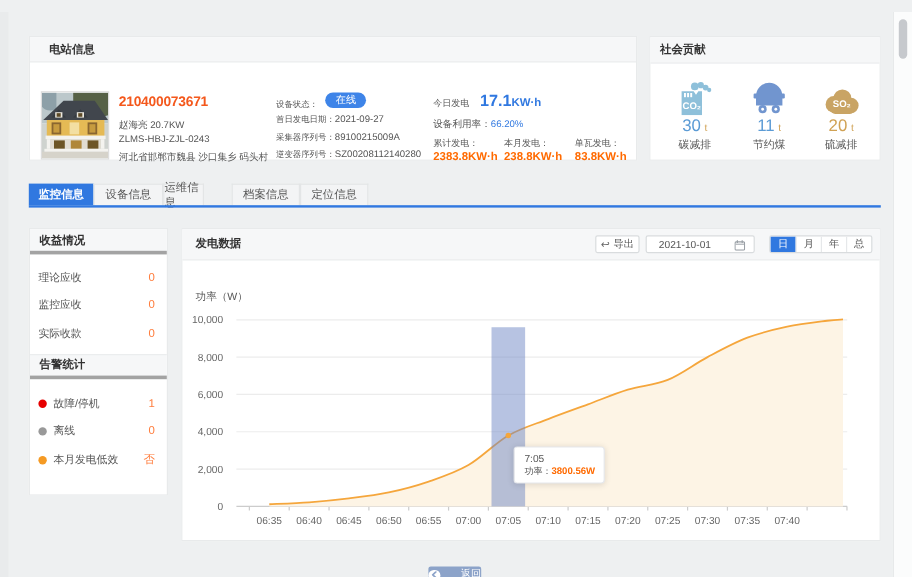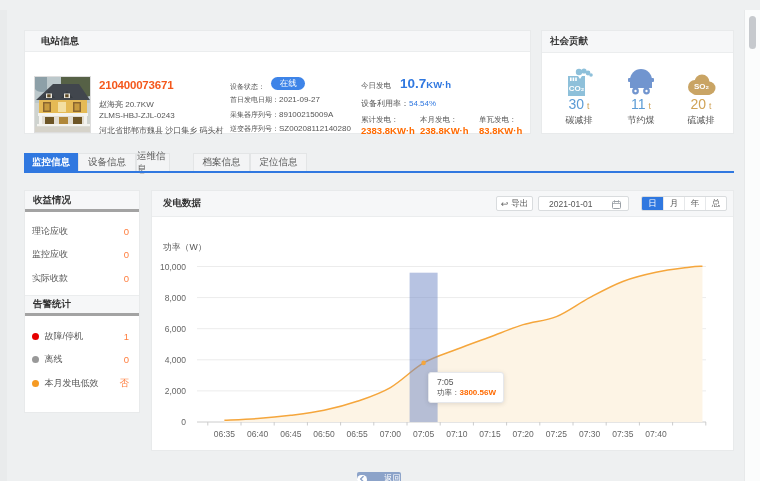--- a/index.html
+++ b/index.html
@@ -149,24 +149,24 @@
     <div class="dev-row" style="top:37.5px">
       <span class="dlbl">采集器序列号：</span><span>89100215009A</span>
     </div>
     <div class="dev-row" style="top:52px">
       <span class="dlbl">逆变器序列号：</span><span>SZ00208112140280</span>
     </div>
   </div>
 
   <div class="abs stats-col">
     <div class="stat-today">
-      <span class="lbl">今日发电</span><span class="big" style="color: rgb(48, 120, 224);">10.7</span><span class="unit" style="color: rgb(48, 120, 224);">KW·h</span>
+      <span class="lbl">今日发电</span><span class="big" style="color: rgb(48, 120, 224);">17.1</span><span class="unit" style="color: rgb(48, 120, 224);">KW·h</span>
     </div>
     <div class="stat-util">
-      <span>设备利用率：</span><span class="util-val" style="color: rgb(48, 120, 224);">54.54%</span>
+      <span>设备利用率：</span><span class="util-val" style="color: rgb(48, 120, 224);">66.20%</span>
     </div>
     <div class="stat-grid-lbl sg0">累计发电：</div>
     <div class="stat-grid-lbl sg1">本月发电：</div>
     <div class="stat-grid-lbl sg2">单瓦发电：</div>
     <div class="stat-grid-val sg0" style="color: rgb(255, 106, 0);">2383.8KW·h</div>
     <div class="stat-grid-val sg1" style="color: rgb(255, 106, 0); text-align: center;">238.8KW·h</div>
     <div class="stat-grid-val sg2" style="color: rgb(255, 106, 0);">83.8KW·h</div>
   </div>
 </div>
 
@@ -266,21 +266,21 @@
 
 <div class="abs card chart-card">
   <div class="card-header">
     <span>发电数据</span>
     <div class="toolbar">
       <div class="btn-export">
         <span class="ico">↩</span>
         <span>导出</span>
       </div>
       <div class="date-input">
-        <span class="txt">2021-01-01</span>
+        <span class="txt">2021-10-01</span>
         <svg width="9" height="9" viewBox="0 0 9 9">
           <rect x="0.5" y="1.5" width="8" height="7" rx="1" fill="none" stroke="#9aa0a6" stroke-width="1"></rect>
           <line x1="2.5" y1="0.3" x2="2.5" y2="2.6" stroke="#9aa0a6" stroke-width="1"></line>
           <line x1="6.5" y1="0.3" x2="6.5" y2="2.6" stroke="#9aa0a6" stroke-width="1"></line>
           <line x1="1" y1="3.5" x2="8" y2="3.5" stroke="#9aa0a6" stroke-width="0.8"></line>
         </svg>
       </div>
       <div class="segmented">
         <div class="seg active" style="background: rgb(48, 120, 224);">日</div>
         <div class="seg">月</div>

